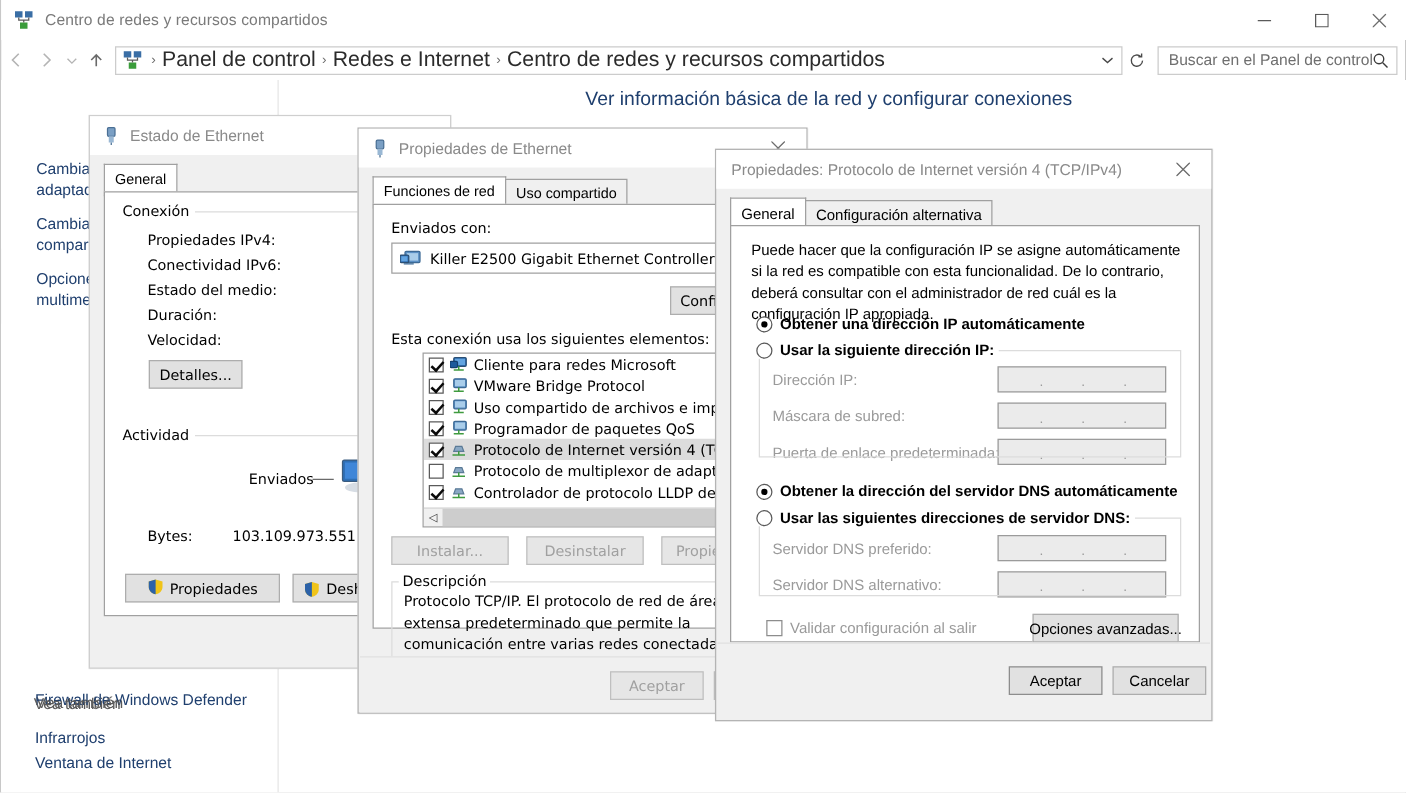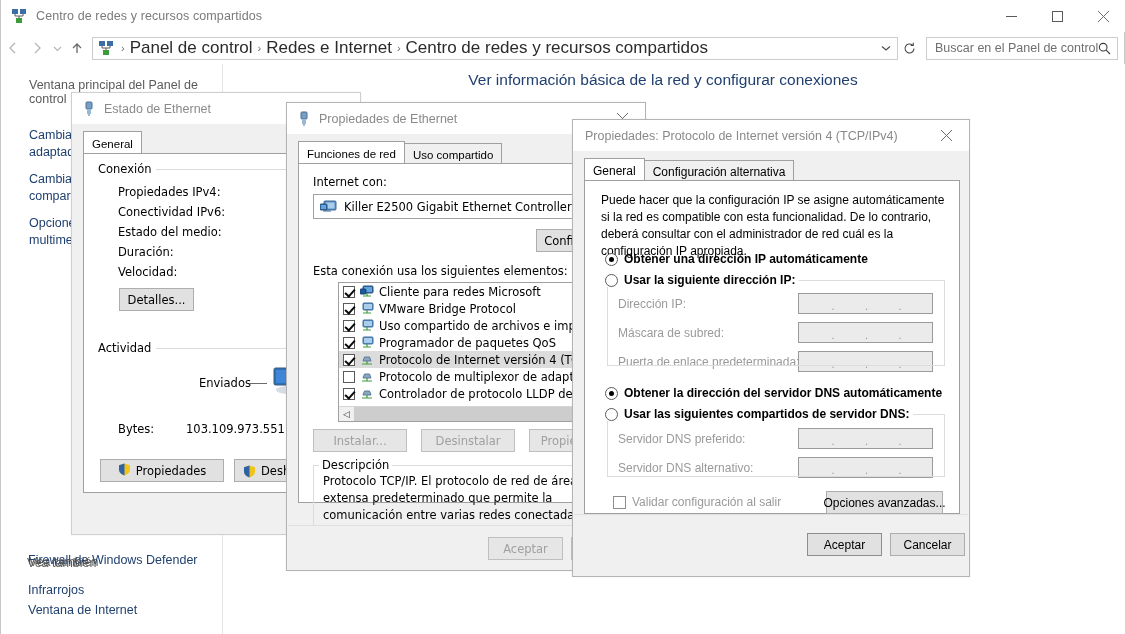--- a/index.html
+++ b/index.html
@@ -432,21 +432,20 @@
           <path d="M8.2 8.2L12 12" stroke="currentColor" stroke-width="1.1"></path>
         </svg>
       </span>
     </div>
   </div>
 
   <div class="cp-content">
     <div class="cp-scroll-left"></div>
 
     <div class="cp-sidebar">
-      <div class="side-head" style="top:14px;">Ventana principal del Panel de control</div>
       <div class="side-link" style="top:63px;">Cambiar configuración del adaptador</div>
       <div class="side-link" style="top:107px;">Cambiar configuración de uso compartido avanzado</div>
       <div class="side-link" style="top:151px;">Opciones de streaming multimedia</div>
 
       <div class="side-head" style="top:491px;">Vea también</div>
       <div class="side-link" style="top:488px;left:27px;">Firewall de Windows Defender</div>
       <div class="side-link" style="top:518px;left:27px;">Infrarrojos</div>
       <div class="side-link" style="top:538px;left:27px;">Ventana de Internet</div>
     </div>
 
@@ -538,21 +537,21 @@
           </svg>
     </div>
   </div>
 
   <div class="tabstrip" style="left:11px;top:37px;width:338px;">
     <div class="tab sel">Funciones de red</div>
     <div class="tab">Uso compartido</div>
   </div>
 
   <div class="tabpane" style="left:11px;top:60px;width:338px;height:340px;">
-    <div class="w32 abs" style="left:14px;top:11px;">Internet con:</div>
+    <div class="w32 abs" style="left:14px;top:11px;">Enviados con:</div>
 
     <div class="field" style="left:14px;top:30px;width:310px;height:25px;display:flex;align-items:center;">
       <span style="margin-left:6px;margin-right:7px;display:flex;">
         <svg width="17" height="15" viewBox="0 0 17 15">
           <rect x="4" y="2" width="12" height="9" rx="1" fill="#5a8fc4" stroke="#3d6a95"></rect>
           <rect x="5.5" y="3.5" width="9" height="6" fill="#a9cdea"></rect>
           <rect x="0" y="5" width="7" height="6" rx="1" fill="#2f6fb5" stroke="#2c4f73"></rect>
           <rect x="1" y="6" width="5" height="4" fill="#63a4e0"></rect>
           <path d="M3 12h8" stroke="#3d6a95"></path>
         </svg>
@@ -722,21 +721,21 @@
           <span class="ipdot">.</span>
       <span class="ipseg segoe"></span>
     </div>
 
     <div class="radio-row segoe" style="left:20px;top:205px;">
       <span class="radio on"></span>
       <span>Obtener la dirección del servidor DNS automáticamente</span>
     </div>
     <div class="radio-row segoe" style="left:20px;top:226px;background:#ffffff;padding-right:4px;z-index:3;">
       <span class="radio"></span>
-      <span>Usar las siguientes compartidos de servidor DNS:</span>
+      <span>Usar las siguientes direcciones de servidor DNS:</span>
     </div>
 
     <div class="group" style="left:22px;top:233px;width:338px;height:63px;z-index:1;"></div>
 
     <div class="segoe lbl-dis abs" style="left:33px;top:251px;">Servidor DNS preferido:</div>
     <div class="ipbox" style="left:213px;top:247px;width:135px;height:21px;">
       <span class="ipseg segoe"></span>
           <span class="ipdot">.</span>
       <span class="ipseg segoe"></span>
           <span class="ipdot">.</span>

